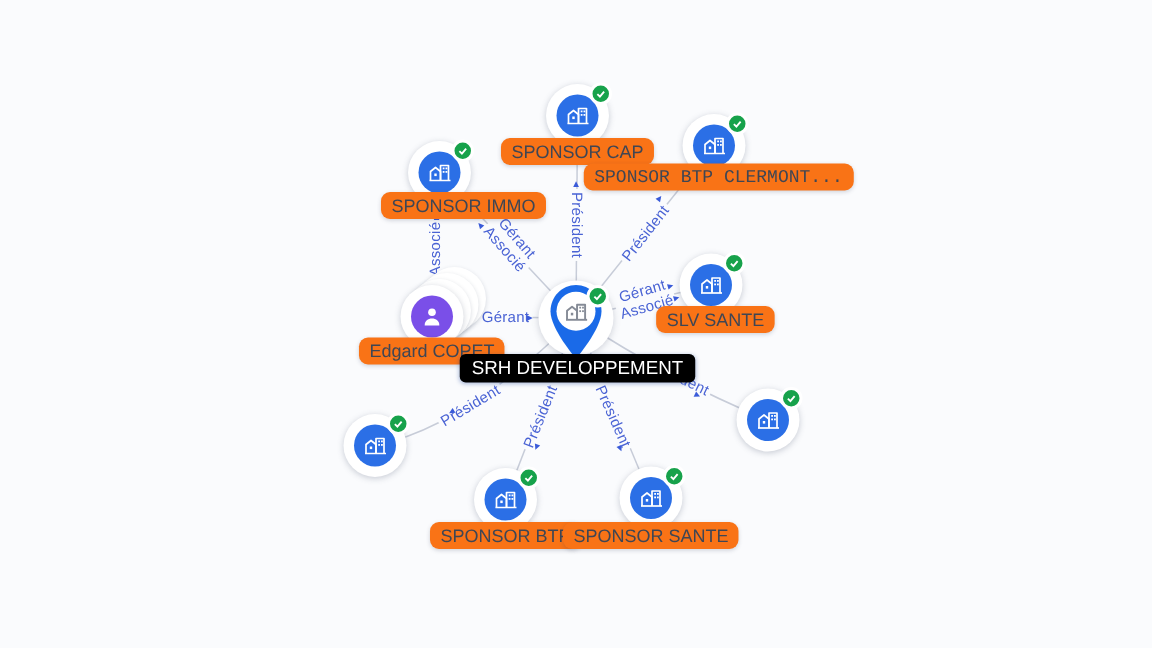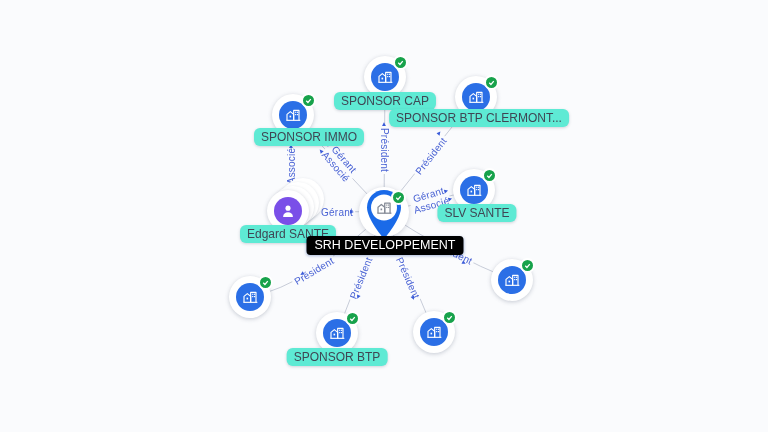--- a/index.html
+++ b/index.html
@@ -42,21 +42,21 @@
     position:absolute;right:-2px;top:-1px;width:15px;height:15px;border-radius:50%;
     background:#17a24b;border:2px solid #ffffff;box-sizing:border-box;
     display:flex;align-items:center;justify-content:center;z-index:5;
   }
   .ghost{
     position:absolute;width:42px;height:42px;border-radius:50%;background:#fff;
     box-shadow:0 1px 3px rgba(70,80,105,.22);
   }
   .nlabel{
     position:absolute;z-index:6;transform:translateX(-50%);
-    background:#5eead4;color:#3f4654;font-size:12px;line-height:1;
+    background:#f97316;color:#3f4654;font-size:12px;line-height:1;
     padding:3px 7px;border-radius:6px;white-space:nowrap;
     box-shadow:0 1px 3px rgba(60,70,95,.22);cursor:pointer;
   }
   .srh-label{
     position:absolute;z-index:7;transform:translateX(-50%);
     background:#000000;color:#ffffff;font-size:12.5px;line-height:1;
     padding:3px 8px;border-radius:4px;white-space:nowrap;
     box-shadow:0 1px 3px rgba(20,60,150,.35);cursor:pointer;
   }
 
@@ -187,21 +187,21 @@
             </g>
         </svg>
       </div>
     </div>
     <div class="badge">
       <svg width="9" height="9" viewBox="0 0 16 16">
           <polyline points="4,8.5 7,11.5 12,5.5" fill="none" stroke="#fff" stroke-width="2.2"></polyline>
         </svg>
     </div>
   </div>
-  <div class="nlabel" style="left:479px;top:109px;">SPONSOR BTP CLERMONT...</div>
+  <div class="nlabel" style="left:479px;top:109px;font-family:Liberation Mono, monospace;">SPONSOR BTP CLERMONT...</div>
 
   <div class="node" style="left:272px;top:94px;">
     <div class="outer">
       <div class="inner">
         <svg width="16" height="16" viewBox="0 0 24 24">
           <g fill="none" stroke="#fff" stroke-width="1.7" stroke-linejoin="round">
             <path d="M3 20v-9l5-4 5 4v9"></path>
               <path d="M13 20V5h8v15"></path>
               <path d="M2 20h21"></path>
           </g>
@@ -256,21 +256,21 @@
     <div class="ghost" style="left:5px;top:-4px;"></div>
     <div class="outer">
       <div class="inner purple">
         <svg width="18" height="18" viewBox="0 0 24 24">
           <circle cx="12" cy="8.2" r="3.4" fill="#fff"></circle>
           <path d="M5.5 19.5c0-3.6 2.9-5.8 6.5-5.8s6.5 2.2 6.5 5.8v.5h-13z" fill="#fff"></path>
         </svg>
       </div>
     </div>
   </div>
-  <div class="nlabel" style="left:288px;top:225px;">Edgard SANTE</div>
+  <div class="nlabel" style="left:288px;top:225px;">Edgard COPET</div>
 
   <div class="node" style="left:229px;top:276px;">
     <div class="outer">
       <div class="inner">
         <svg width="16" height="16" viewBox="0 0 24 24">
           <g fill="none" stroke="#fff" stroke-width="1.7" stroke-linejoin="round">
             <path d="M3 20v-9l5-4 5 4v9"></path>
               <path d="M13 20V5h8v15"></path>
               <path d="M2 20h21"></path>
           </g>
@@ -362,20 +362,21 @@
             </g>
         </svg>
       </div>
     </div>
     <div class="badge">
       <svg width="9" height="9" viewBox="0 0 16 16">
           <polyline points="4,8.5 7,11.5 12,5.5" fill="none" stroke="#fff" stroke-width="2.2"></polyline>
         </svg>
     </div>
   </div>
+  <div class="nlabel" style="left:434px;top:348px;">SPONSOR SANTE</div>
 
   <div class="halo"></div>
   <div class="pin">
     <svg width="40" height="52" viewBox="0 0 40 52">
       <path d="M20 51C20 51 3 31.5 3 19.5 3 9.8 10.6 2 20 2s17 7.8 17 17.5C37 31.5 20 51 20 51Z" fill="#1a6ae8"></path>
       <circle cx="20" cy="19.5" r="13" fill="#ffffff"></circle>
       <g transform="translate(12,11.8) scale(0.67)">
         <g fill="none" stroke="#858b96" stroke-width="1.9" stroke-linejoin="round">
           <path d="M3 20v-9l5-4 5 4v9"></path>
             <path d="M13 20V5h8v15"></path>

